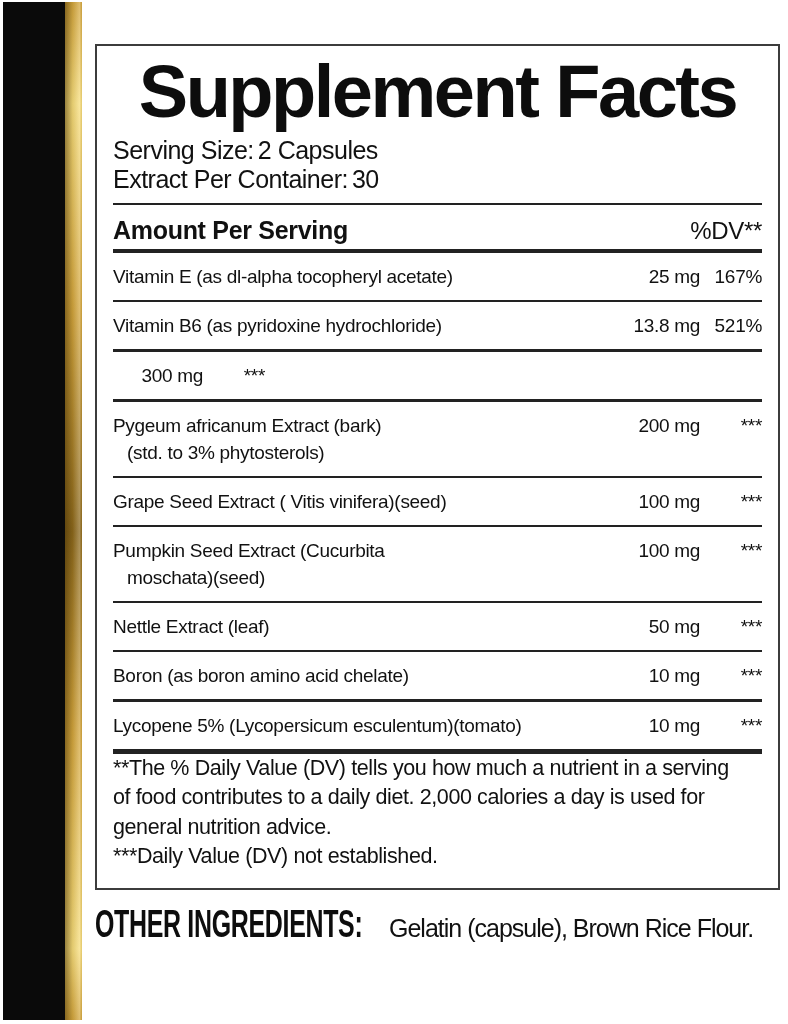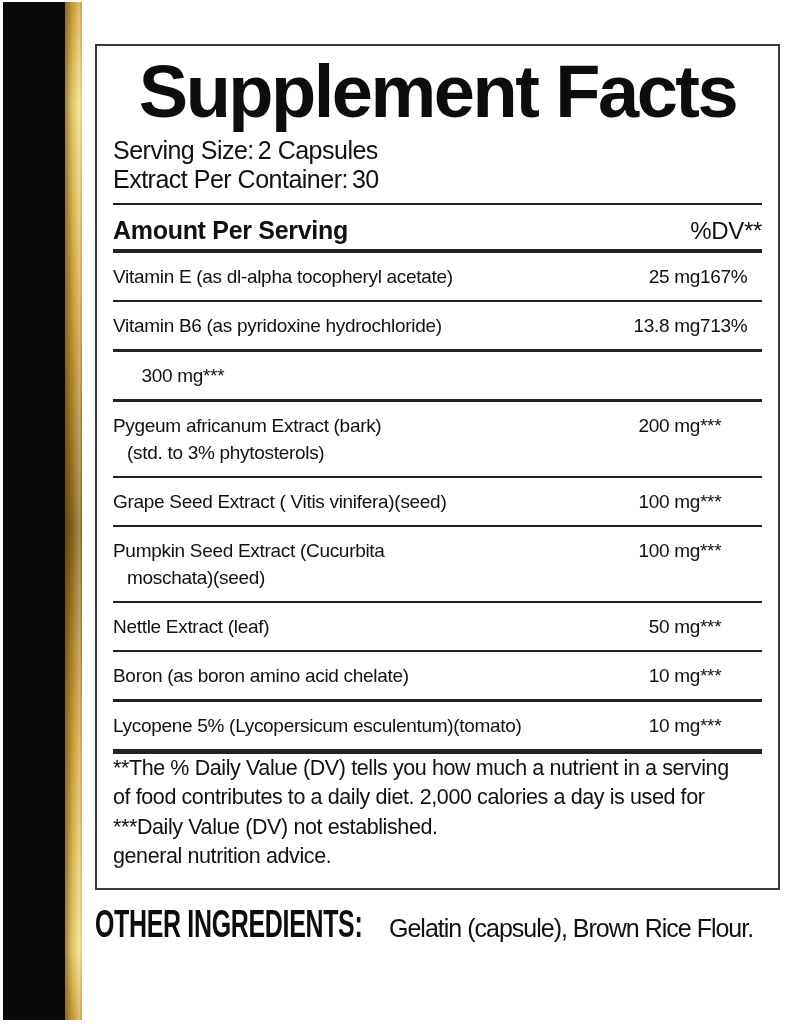--- a/index.html
+++ b/index.html
@@ -77,21 +77,21 @@
     display: flex; align-items: flex-start;
     padding: 10px 0 10px 0;
     font-size: 19px;
     letter-spacing: -0.3px;
     line-height: 27px;
   }
   .nm { flex: 1 1 auto; min-width: 0; }
   .nm1 { white-space: nowrap; }
   .nm2 { white-space: nowrap; padding-left: 14px; }
   .amt { min-width: 90px; text-align: right; white-space: nowrap; }
-  .dv  { min-width: 62px; white-space: nowrap; }
+  .dv  { min-width: 62px; text-align: right; white-space: nowrap; }
 
   .footnotes { }
   .footnote-line {
     font-size: 21.5px;
     letter-spacing: -0.4px;
     line-height: 29.5px;
     white-space: nowrap;
   }
 
   
@@ -147,21 +147,21 @@
           </div>
           <div class="amt">25 mg</div>
           <div class="dv">167%</div>
         </div>
         <div class="rule thin"></div>
         <div class="row">
           <div class="nm">
             <div class="nm1">Vitamin B6 (as pyridoxine hydrochloride)</div>
           </div>
           <div class="amt">13.8 mg</div>
-          <div class="dv">713%</div>
+          <div class="dv">521%</div>
         </div>
         <div class="rule medium"></div>
         <div class="row">
           <div class="amt">300 mg</div>
           <div class="dv">***</div>
         </div>
         <div class="rule thin"></div>
         <div class="row">
           <div class="nm">
             <div class="nm1">Pygeum africanum Extract (bark)</div>
@@ -210,22 +210,22 @@
           </div>
           <div class="amt">10 mg</div>
           <div class="dv">***</div>
         </div>
         <div class="rule thick"></div>
       </div>
 
     <div class="footnotes" id="footnotes">
         <div class="footnote-line">**The % Daily Value (DV) tells you how much a nutrient in a serving</div>
         <div class="footnote-line">of food contributes to a daily diet. 2,000 calories a day is used for</div>
+        <div class="footnote-line">general nutrition advice.</div>
         <div class="footnote-line">***Daily Value (DV) not established.</div>
-        <div class="footnote-line">general nutrition advice.</div>
       </div>
 
   </div>
 
   <div class="other">
     <span class="other-label-wrap"><span class="other-label">OTHER INGREDIENTS:</span></span><span class="other-value">Gelatin (capsule), Brown Rice Flour.</span>
   </div>
 
 </div>
 

